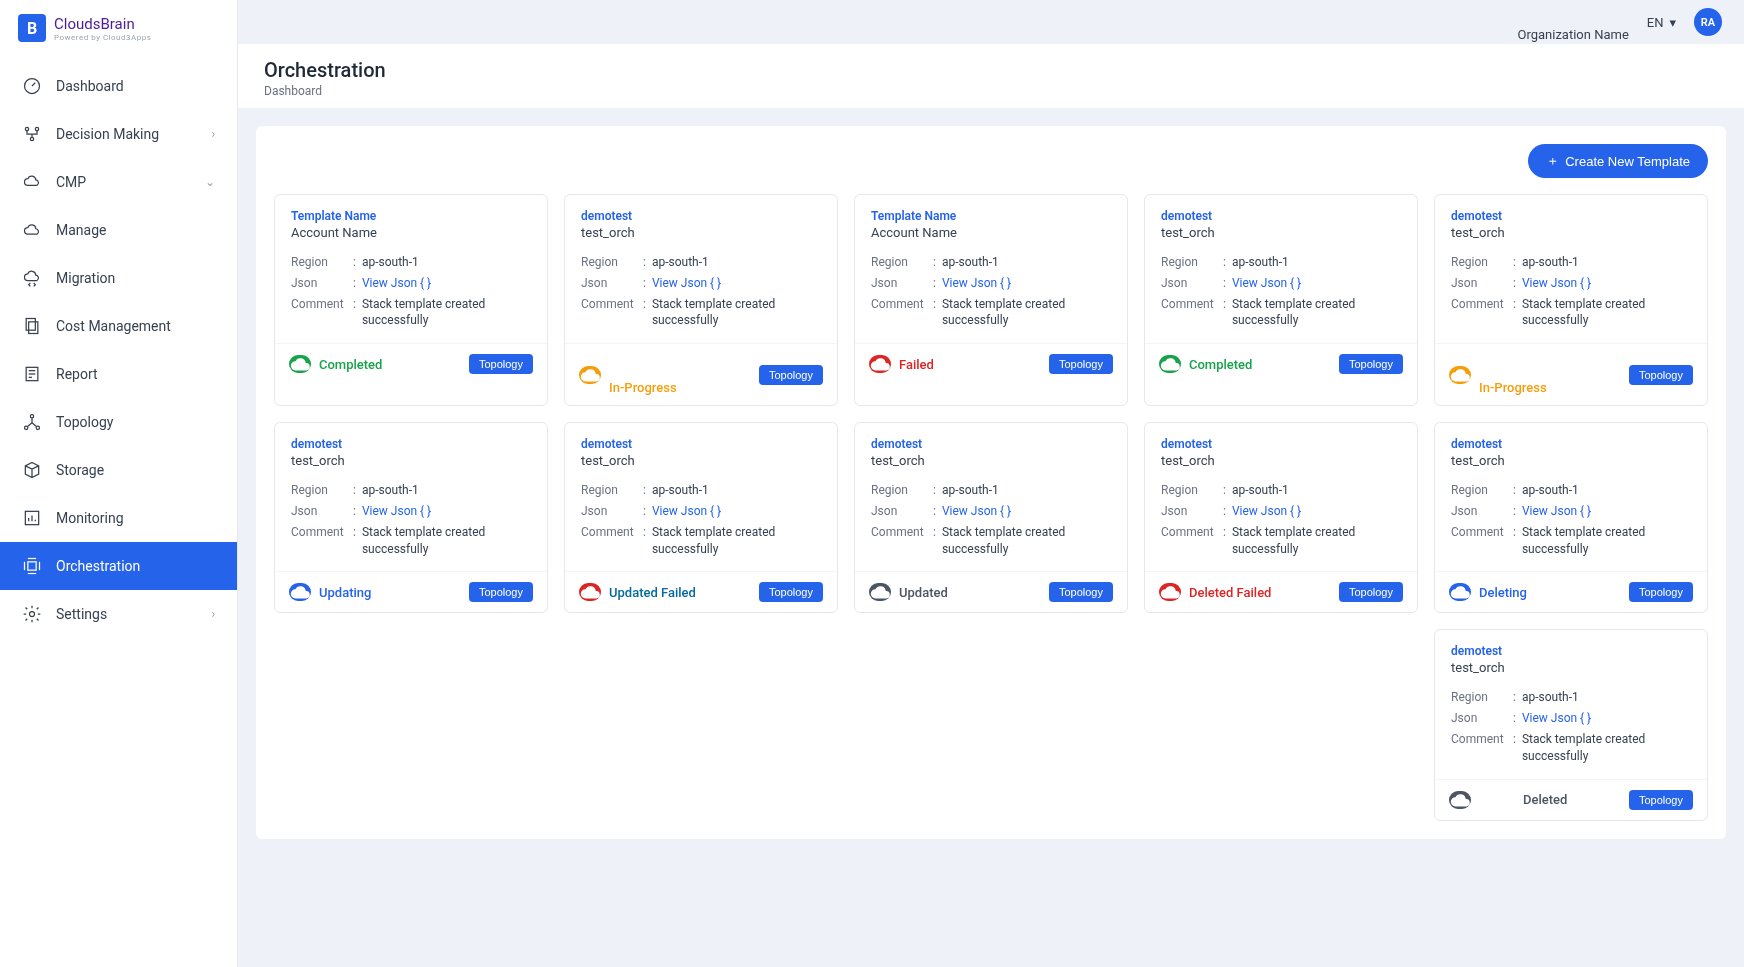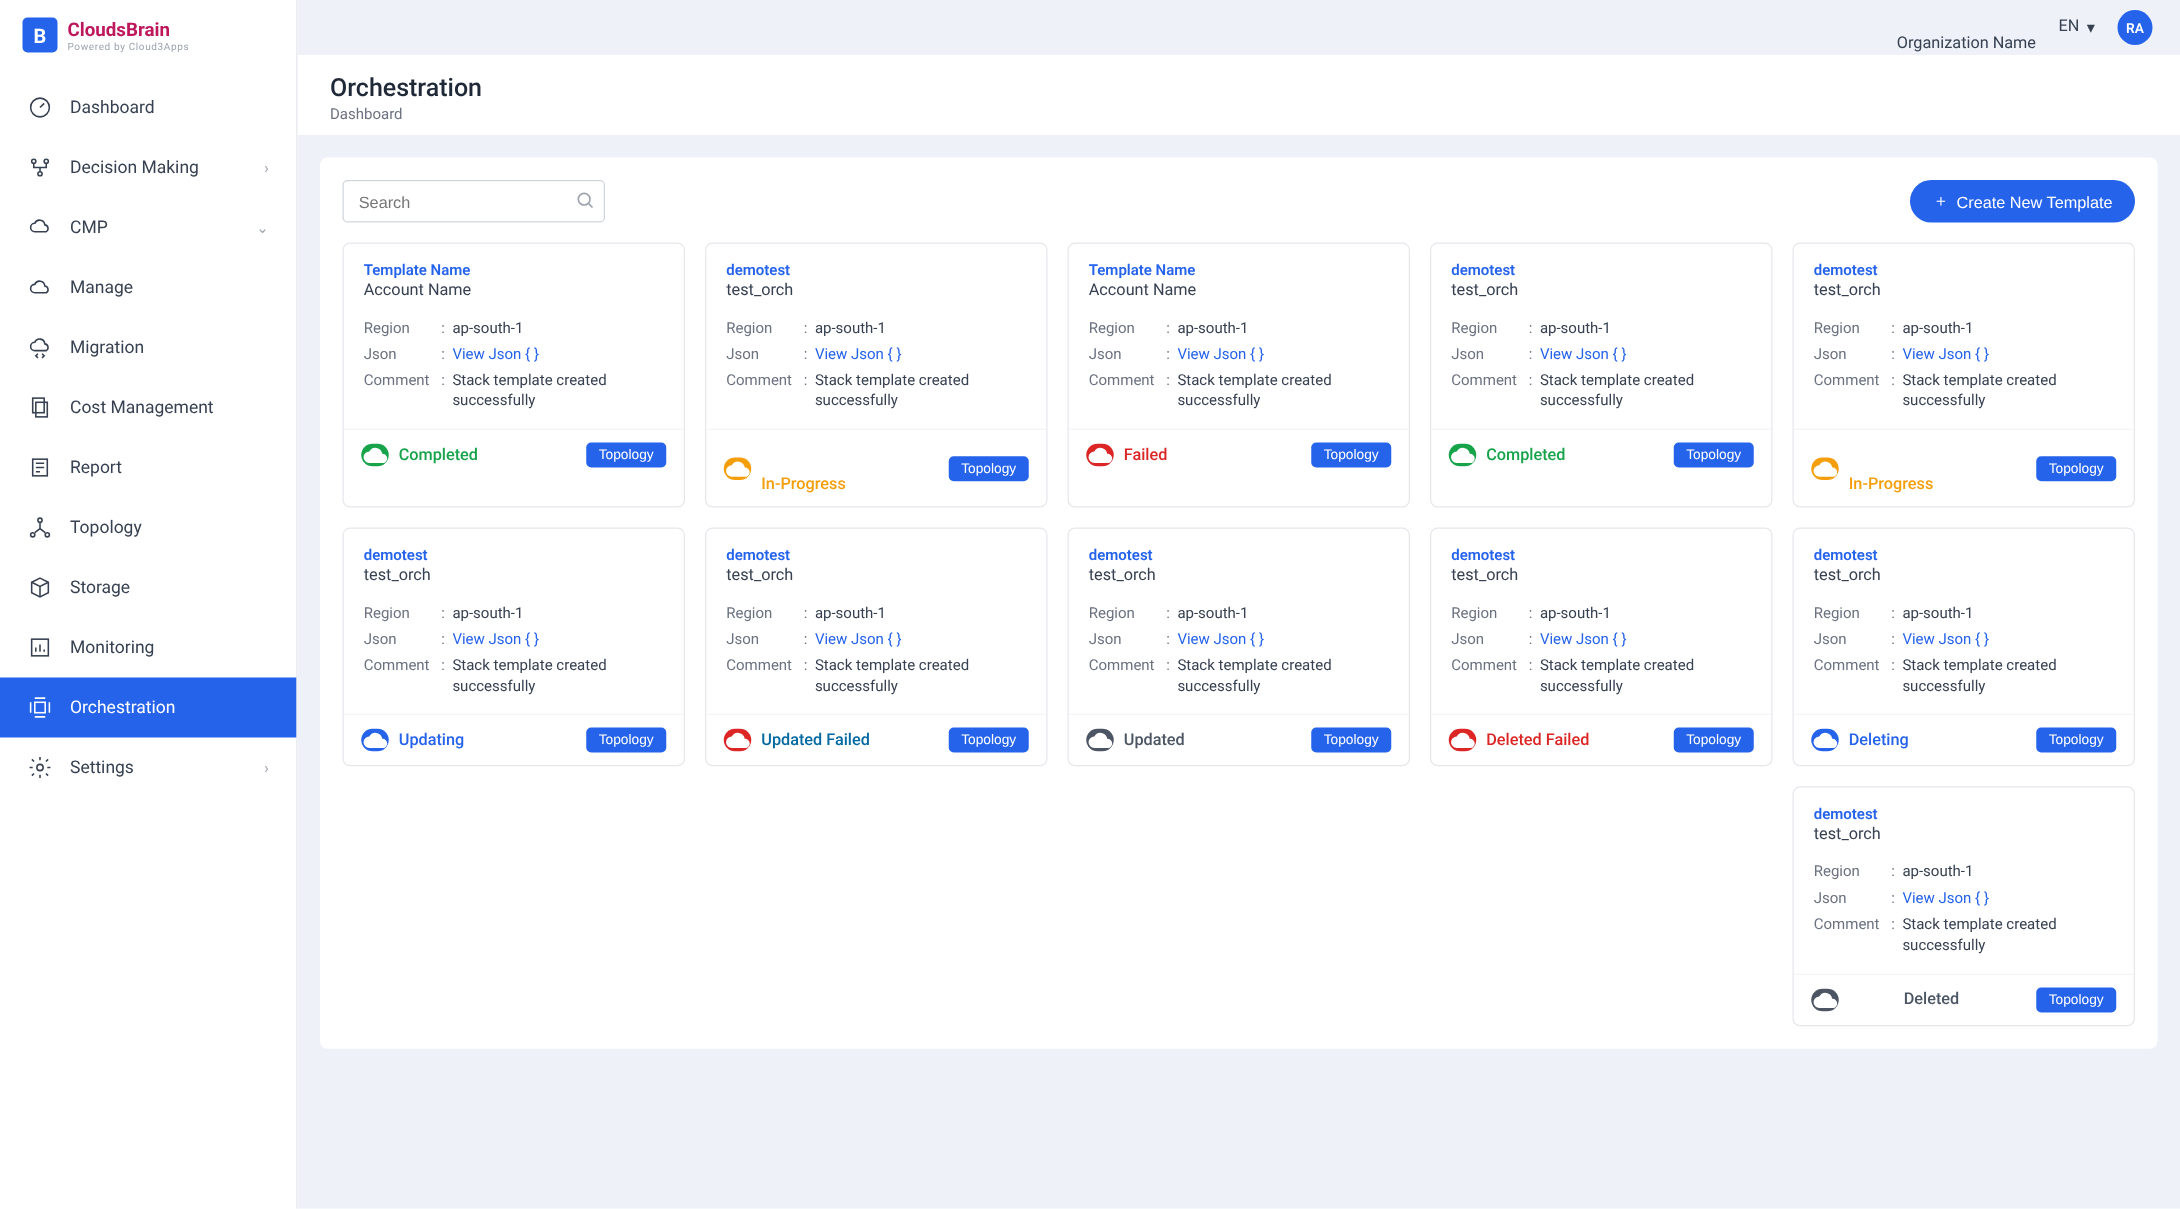--- a/index.html
+++ b/index.html
@@ -3,21 +3,21 @@
 <meta charset="utf-8">
 <style>
 * { box-sizing: border-box; margin: 0; padding: 0; }
 body { font-family: -apple-system, BlinkMacSystemFont, "Segoe UI", Roboto, sans-serif; background: #fff; color: #333; }
 .app { display: flex; min-height: 100vh; }
 
 
 .sidebar { width: 238px; border-right: 1px solid #e5e7eb; background: #fff; flex-shrink: 0; }
 .logo { display: flex; align-items: center; gap: 8px; padding: 14px 18px; }
 .logo-mark { width: 28px; height: 28px; background: #2563eb; border-radius: 4px; display:flex; align-items:center; justify-content:center; color:#fff; font-weight:700; font-size:16px;}
-.logo-text { font-size: 15px; font-weight: 700; color: #be185d; }
+.logo-text { font-size: 15px; font-weight: 400; color: #4c1d95; }
 .logo-sub { font-size: 8px; color: #9ca3af; letter-spacing: 0.5px; }
 .nav { padding-top: 6px; }
 .nav-item { display: flex; align-items: center; gap: 14px; padding: 14px 22px; color: #374151; cursor: pointer; font-size: 14px; position: relative; }
 .nav-item.active { background: #2563eb; color: #fff; }
 .nav-item .chev { margin-left: auto; color: #9ca3af; font-size: 12px; }
 .nav-icon { width: 20px; height: 20px; flex-shrink:0; display:inline-flex; align-items:center; justify-content:center; }
 
 
 .main { flex: 1; display: flex; flex-direction: column; }
 .topbar { height: 44px; background: #eef2f8; display: flex; align-items: center; justify-content: flex-end; gap: 18px; padding: 0 22px; font-size: 13px; color: #374151; }
@@ -215,29 +215,20 @@
     </div>
 
     <div class="page-header">
       <div class="page-title">Orchestration</div>
       <div class="page-sub">Dashboard</div>
     </div>
 
     <div class="content-wrap">
       <div class="content-inner">
         <div class="toolbar">
-          <div class="search">
-            <input type="text" placeholder="Search" style="">
-            <span class="sicon">
-              <svg width="16" height="16" viewBox="0 0 24 24" fill="none" stroke="currentColor" stroke-width="2">
-                  <circle cx="11" cy="11" r="7"></circle>
-                  <line x1="21" y1="21" x2="16.65" y2="16.65"></line>
-                </svg>
-            </span>
-          </div>
           <button class="btn-primary">
             <span>＋</span>
             <span>Create New Template</span>
           </button>
         </div>
 
         <div class="grid" id="grid">
             <div class="card">
               <div class="card-body">
                 <div class="card-title">Template Name</div>

